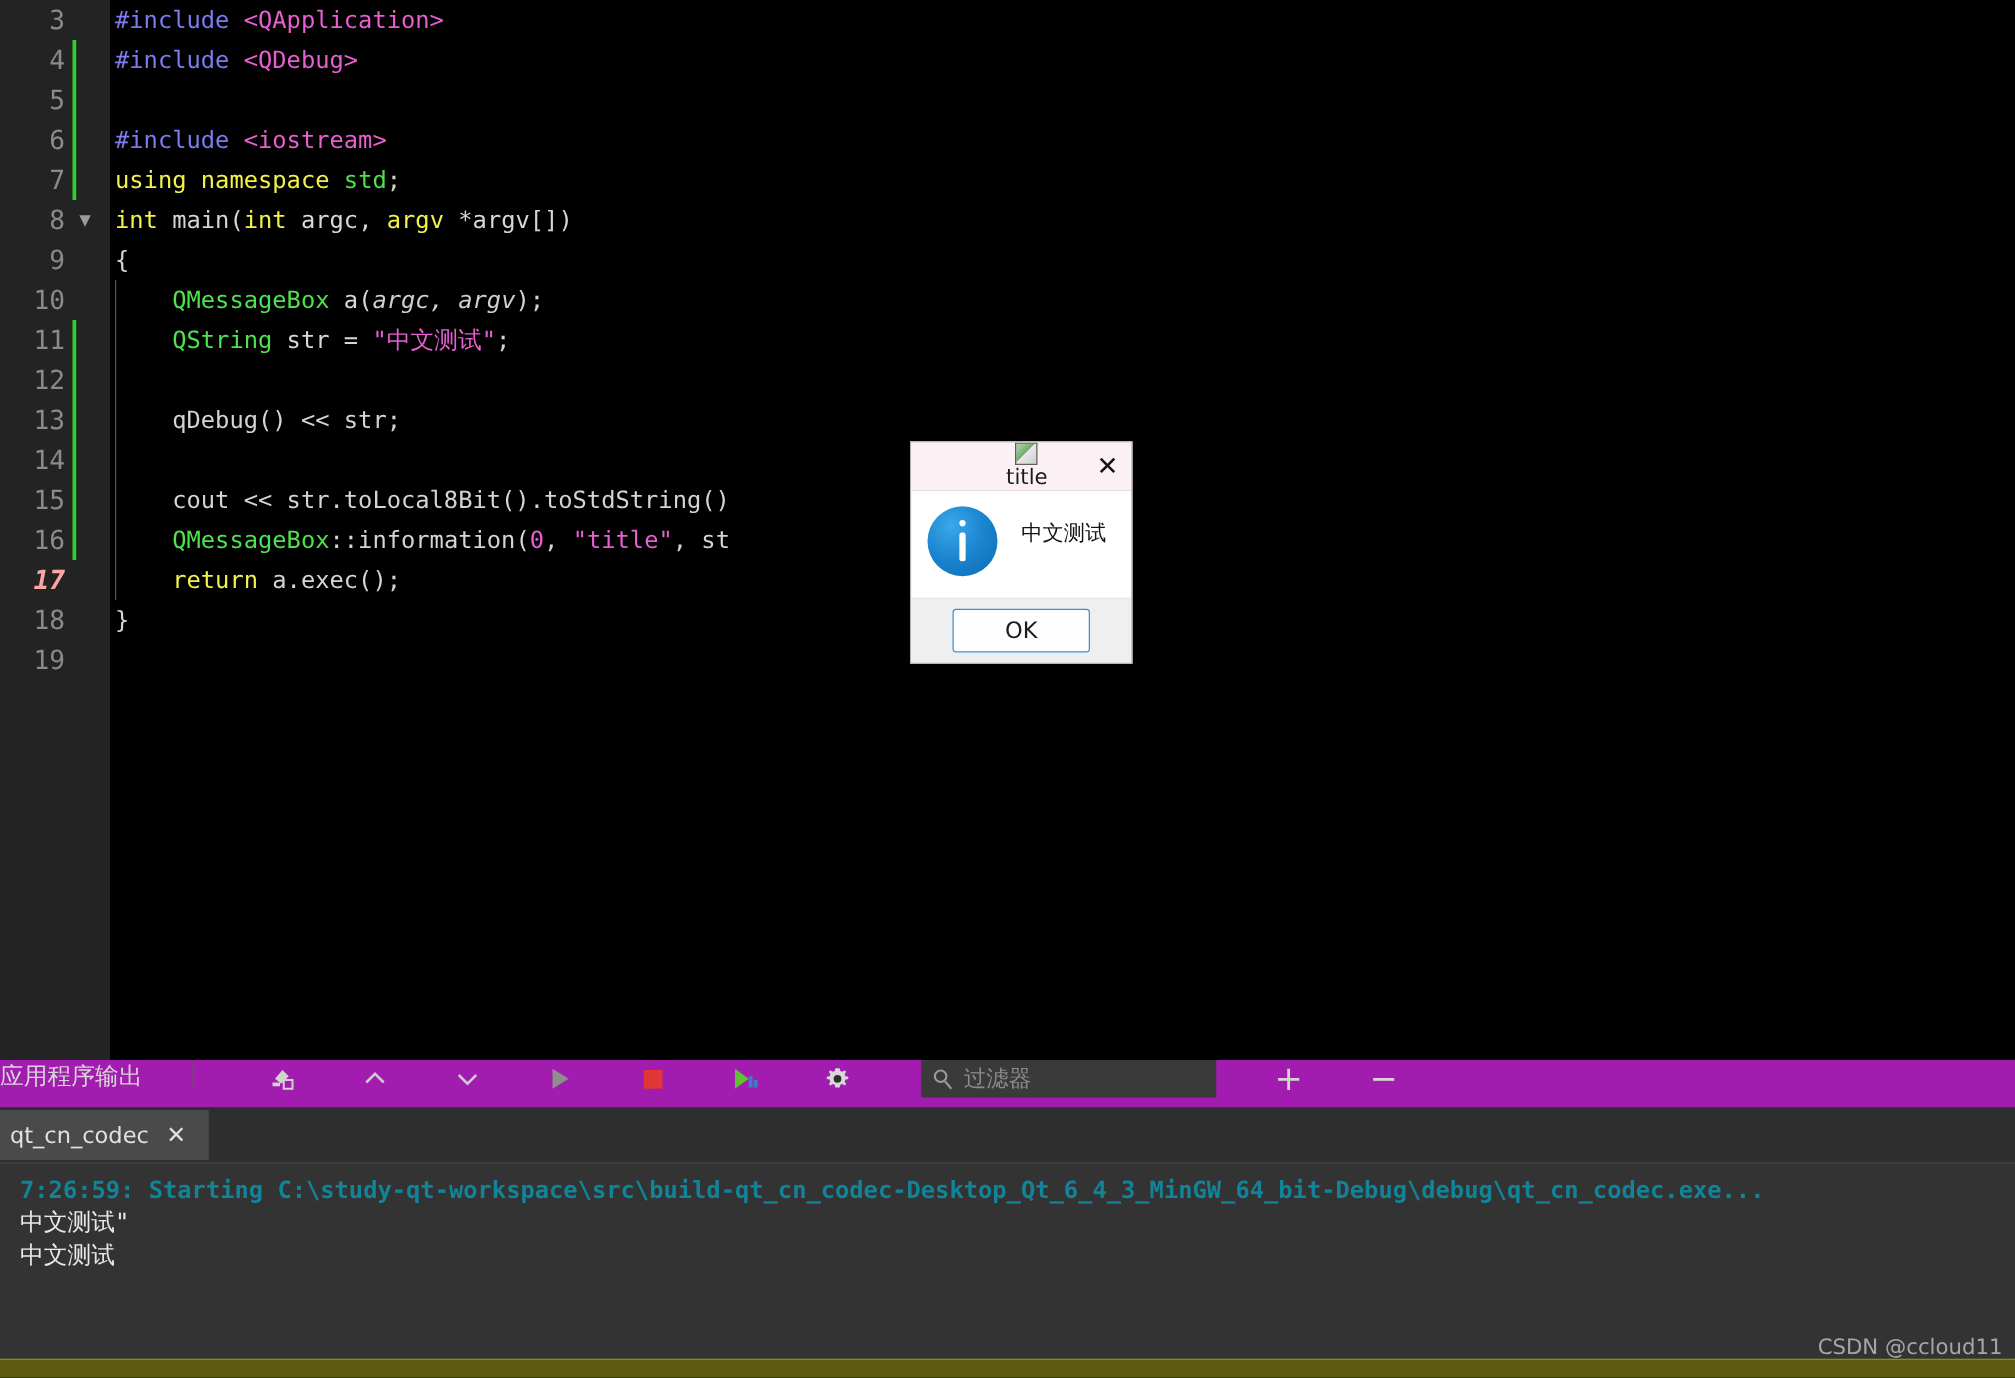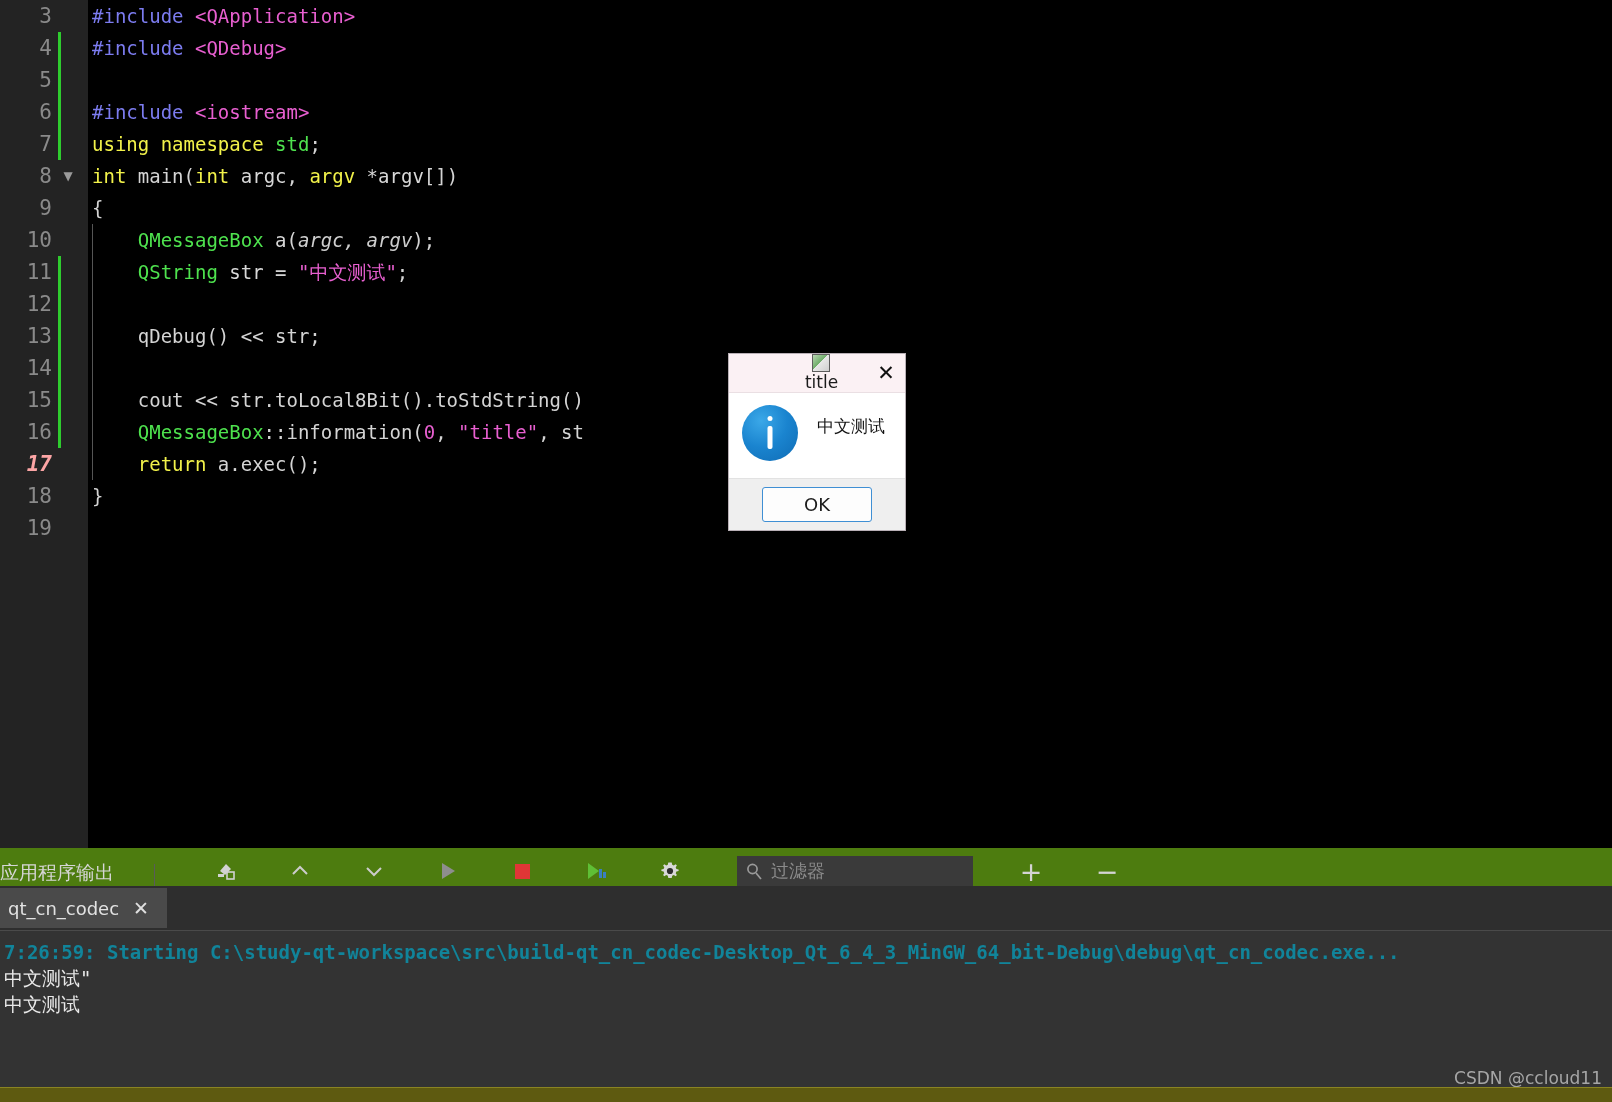--- a/index.html
+++ b/index.html
@@ -211,23 +211,23 @@
     position: absolute;
     left: 0;
     top: 848px;
     width: 1612px;
     height: 254px;
     background: #2e2e2e;
   }
   #panel-toolbar {
     position: relative;
     height: 38px;
-    background: #4d7c0f;
-    display: flex;
-    align-items: flex-end;
+    background: #a21caf;
+    display: flex;
+    align-items: flex-start;
     gap: 40px;
   }
   #panel-title {
     margin-left: 0px;
     padding-left: 0px;
     font-size: 19px;
     color: #d6d6d6;
     font-family: "DejaVu Sans", "Liberation Sans", sans-serif;
     white-space: nowrap;
   }
@@ -306,21 +306,21 @@
     background: #333333;
     padding-top: 8px;
     box-sizing: border-box;
     overflow: hidden;
   }
   .cline {
     font-family: "DejaVu Sans Mono", "Liberation Mono", monospace;
     font-size: 19px;
     line-height: 26px;
     white-space: pre;
-    padding-left: 4px;
+    padding-left: 16px;
   }
   .c-teal { color: #11849a; font-weight: bold; }
   .c-white { color: #e9e9e9; }
   #watermark {
     position: absolute;
     right: 10px;
     bottom: 14px;
     color: #a6a6a6;
     font-size: 17px;
     font-family: "DejaVu Sans", "Liberation Sans", sans-serif;

